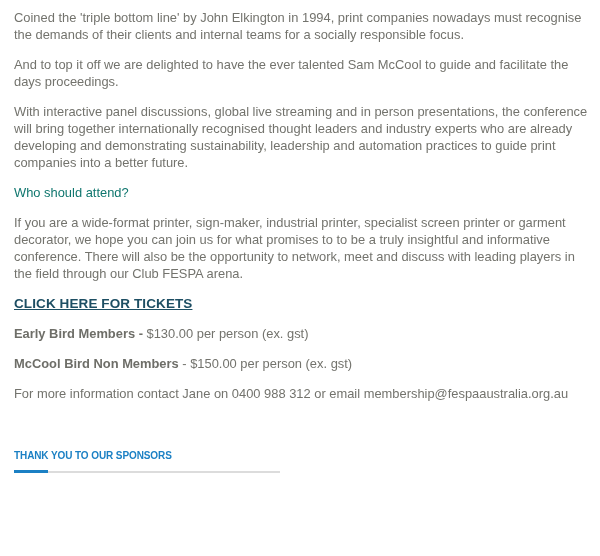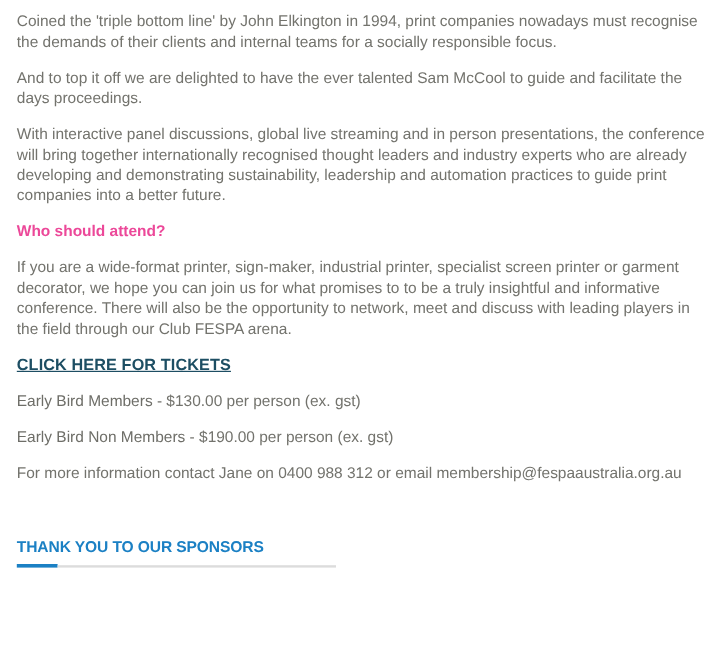--- a/index.html
+++ b/index.html
@@ -20,39 +20,39 @@
     width: 578px;
     font-size: 12.9px;
     line-height: 17px;
     color: #73736d;
   }
   .content p,
   .content .block {
     margin: 0 0 13px 0;
   }
   .bold-heading {
-    font-weight: bold;
-    color: #ec4899;
+    font-weight: normal;
+    color: #0f766e;
   }
   .eb-label {
-    font-weight: normal;
+    font-weight: bold;
     color: #6e6e68;
   }
   a.tickets-link {
     color: #1d4e63;
     font-weight: bold;
     text-decoration: underline;
     font-size: 13.5px;
     letter-spacing: 0.1px;
     padding-right: 4px;
     text-align: right;
   }
   .sponsors-heading {
     margin-top: 45px;
-    font-size: 13px;
+    font-size: 10px;
     font-weight: bold;
     letter-spacing: -0.1px;
     color: #1b80c4;
   }
   .divider {
     display: flex;
     align-items: flex-start;
     width: 266px;
     margin-top: 6px;
   }
@@ -84,21 +84,21 @@
     <p class="bold-heading">Who should attend?</p>
 
     <p>If you are a wide-format printer, sign-maker, industrial printer, specialist screen printer or garment decorator, we hope you can join us for what promises to to be a truly insightful and informative conference. There will also be the opportunity to network, meet and discuss with leading players in the field through our Club FESPA arena.</p>
 
     <p class="block">
       <a href="#" class="tickets-link">CLICK HERE FOR TICKETS</a>
     </p>
 
     <p><span class="eb-label">Early Bird Members -</span><span> $130.00 per person (ex. gst)</span></p>
 
-    <p><span class="eb-label">Early Bird Non Members</span><span> - $190.00 per person (ex. gst)</span></p>
+    <p><span class="eb-label">McCool Bird Non Members</span><span> - $150.00 per person (ex. gst)</span></p>
 
     <p>For more information contact Jane on 0400 988 312 or email membership@fespaaustralia.org.au</p>
 
     <h2 class="sponsors-heading">THANK YOU TO OUR SPONSORS</h2>
 
     <div class="divider">
       <div class="seg-blue"></div>
       <div class="seg-gray"></div>
     </div>
 

